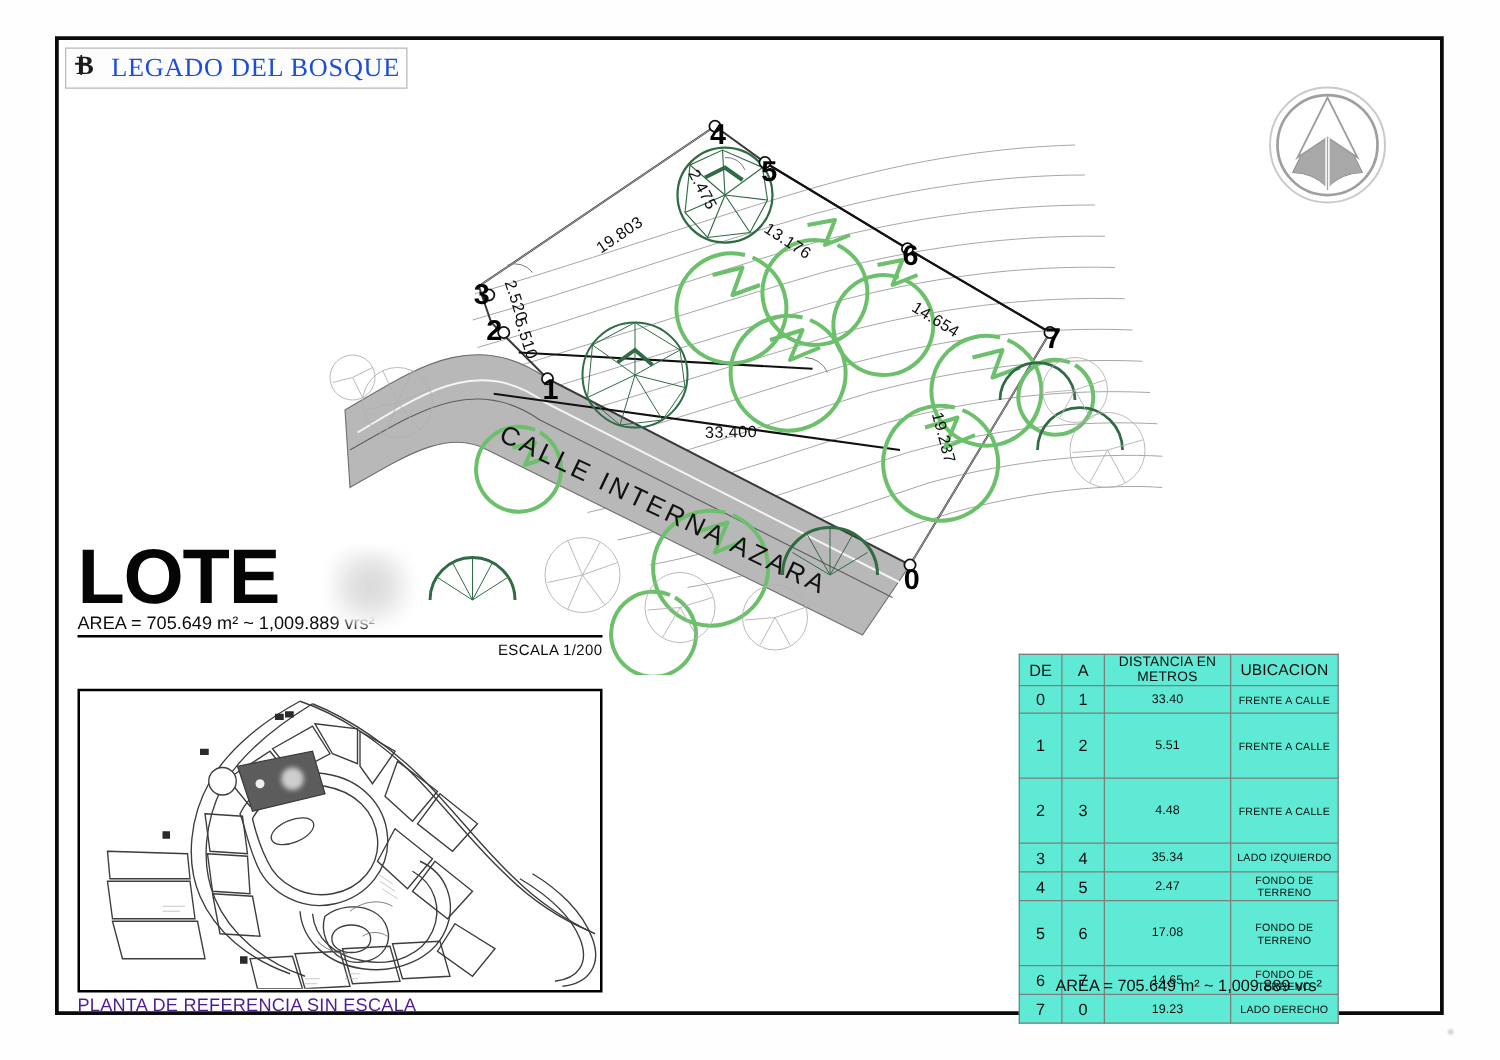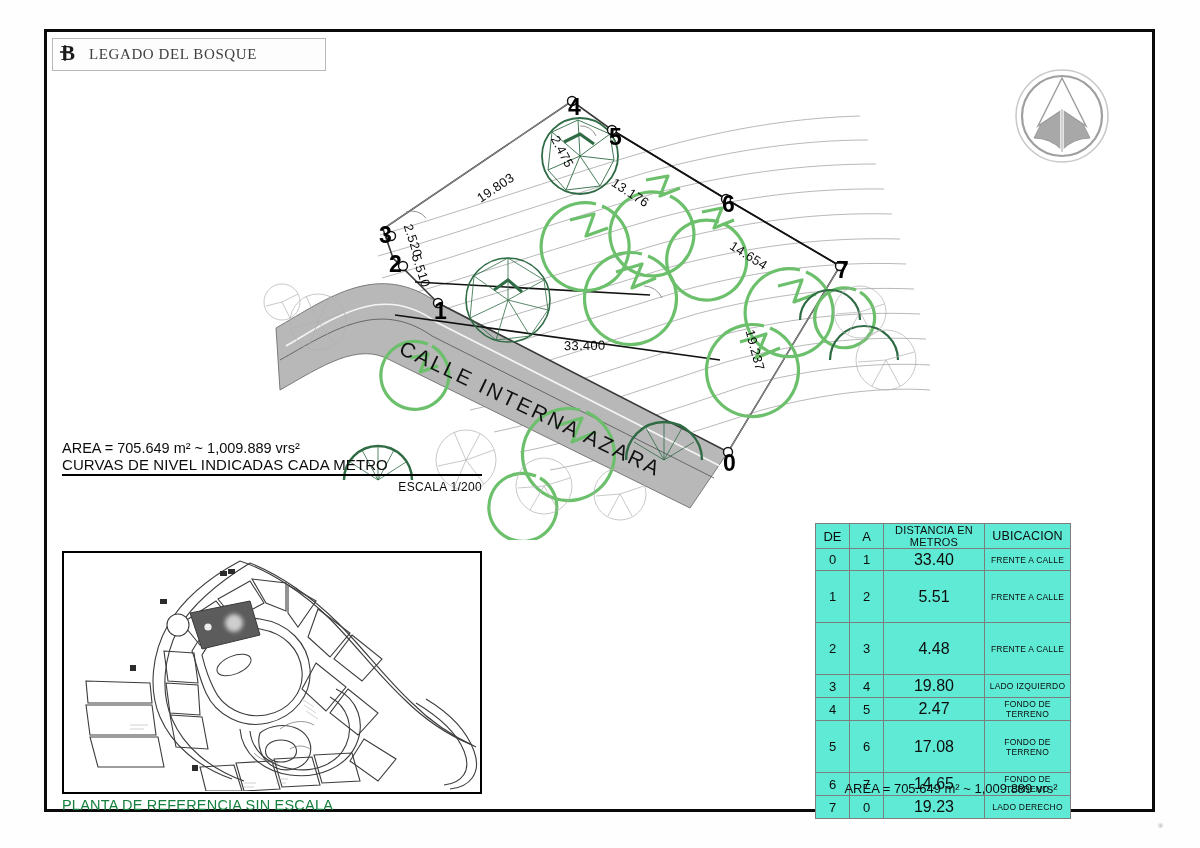--- a/index.html
+++ b/index.html
@@ -19,21 +19,21 @@
     position:absolute;left:52px;top:38px;width:274px;height:33px;
     border:1px solid #b9b9b9;background:#fdfdfd;
     display:flex;align-items:center;box-sizing:border-box;padding-left:6px;
   }
   #logo-mark{
     font-family:"Liberation Serif", serif;font-size:25px;color:#1c1c1c;
     font-weight:700;letter-spacing:-2px;line-height:1;margin-right:4px;
     position:relative;
   }
   #logo-text{
-    font-family:"Liberation Serif", serif;font-size:15px;color:#404040;
+    font-family:"Liberation Serif", serif;font-size:21px;color:#1d4ed8;
     letter-spacing:.6px;white-space:nowrap;
   }
   
   #north-arrow{position:absolute;left:1012px;top:66px;width:100px;height:100px;}
   
   #plan-drawing{position:absolute;left:250px;top:60px;width:680px;height:480px;}
   
   .vertex-label{
     position:absolute;font-family:"Liberation Sans", sans-serif;
     font-size:23px;font-weight:700;color:#000;line-height:1;
@@ -65,35 +65,35 @@
     width:420px;border-top:2.5px solid #000;margin-top:1px;
     text-align:right;padding-top:1px;
   }
   #escala-text{font-size:12px;color:#0b0b0b;letter-spacing:.3px;}
   
   #ref-plan-box{
     position:absolute;left:62px;top:551px;width:420px;height:243px;
     border:2.5px solid #000;box-sizing:border-box;background:#fff;overflow:hidden;
   }
   #ref-plan-caption{
-    position:absolute;left:62px;top:797px;font-size:14.5px;color:#15803d;
+    position:absolute;left:62px;top:797px;font-size:14.5px;color:#4c1d95;
     letter-spacing:.2px;white-space:nowrap;
   }
   
   #measure-table{
     position:absolute;left:815px;top:523px;width:256px;
     border-collapse:collapse;background:#5eead4;
   }
   #measure-table td,#measure-table th{
     border:1px solid #7d7d7d;text-align:center;vertical-align:middle;
     color:#0d0d0d;padding:0;
   }
   #measure-table thead th{height:19px;font-weight:400;}
   .col-de,.col-a{width:33px;font-size:13px;}
-  .col-dist{width:100px;font-size:16px;}
+  .col-dist{width:100px;font-size:10px;}
   .col-ubi{width:auto;font-size:8.5px;letter-spacing:.2px;}
   #measure-table thead .col-de,#measure-table thead .col-a{font-size:13px;}
   #measure-table thead .col-dist{font-size:11px;letter-spacing:.2px;}
   #measure-table thead .col-ubi{font-size:12.5px;letter-spacing:.1px;}
   #table-area-text{
     position:absolute;left:815px;top:781px;width:272px;text-align:center;
     font-size:13px;color:#0d0d0d;white-space:nowrap;
   }
   #corner-speck{
     position:absolute;left:1157px;top:822px;width:7px;height:7px;
@@ -330,22 +330,25 @@
 <div class="dim-label" style="left:415px;top:222px;transform:rotate(72deg);transform-origin:left top;">2.520</div>
 <div class="dim-label" style="left:474px;top:193px;transform:rotate(-34deg);transform-origin:left top;">19.803</div>
 <div class="dim-label" style="left:561px;top:133px;transform:rotate(62deg);transform-origin:left top;">2.475</div>
 <div class="dim-label" style="left:617px;top:175px;transform:rotate(33deg);transform-origin:left top;">13.176</div>
 <div class="dim-label" style="left:735px;top:238px;transform:rotate(32deg);transform-origin:left top;">14.654</div>
 <div class="dim-label" style="left:757px;top:328px;transform:rotate(75deg);transform-origin:left top;">19.237</div>
 
 <div id="street-name">CALLE INTERNA AZARA</div>
 
 <div id="lote-block">
+  <div style="position:relative;">
+    <div id="lote-title">LOTE</div>
+    <div id="lote-redaction"></div>
+  </div>
   <div id="lote-area">AREA = 705.649 m² ~ 1,009.889 vrs²</div>
-  <div id="lote-curvas">CURVAS DE NIVEL INDICADAS CADA METRO</div>
   <div id="escala-row">
     <span id="escala-text">ESCALA 1/200</span>
   </div>
 </div>
 
 <div id="ref-plan-box">
   <svg width="415" height="238" viewBox="0 0 415 238">
     <g stroke="#3d3d3d" fill="none" stroke-width="1.1">
 
       <path d="M176,8 C150,22 120,44 104,72 C88,100 84,136 96,164 C108,192 134,214 168,226"></path>
@@ -444,21 +447,21 @@
       </tr>
       <tr style="height: 52px;">
         <td class="col-de">2</td>
         <td class="col-a">3</td>
         <td class="col-dist">4.48</td>
         <td class="col-ubi">FRENTE A CALLE</td>
       </tr>
       <tr style="height: 23px;">
         <td class="col-de">3</td>
         <td class="col-a">4</td>
-        <td class="col-dist">19.80</td>
+        <td class="col-dist">35.34</td>
         <td class="col-ubi">LADO IZQUIERDO</td>
       </tr>
       <tr style="height: 23px;">
         <td class="col-de">4</td>
         <td class="col-a">5</td>
         <td class="col-dist">2.47</td>
         <td class="col-ubi">FONDO DE TERRENO</td>
       </tr>
       <tr style="height: 52px;">
         <td class="col-de">5</td>

